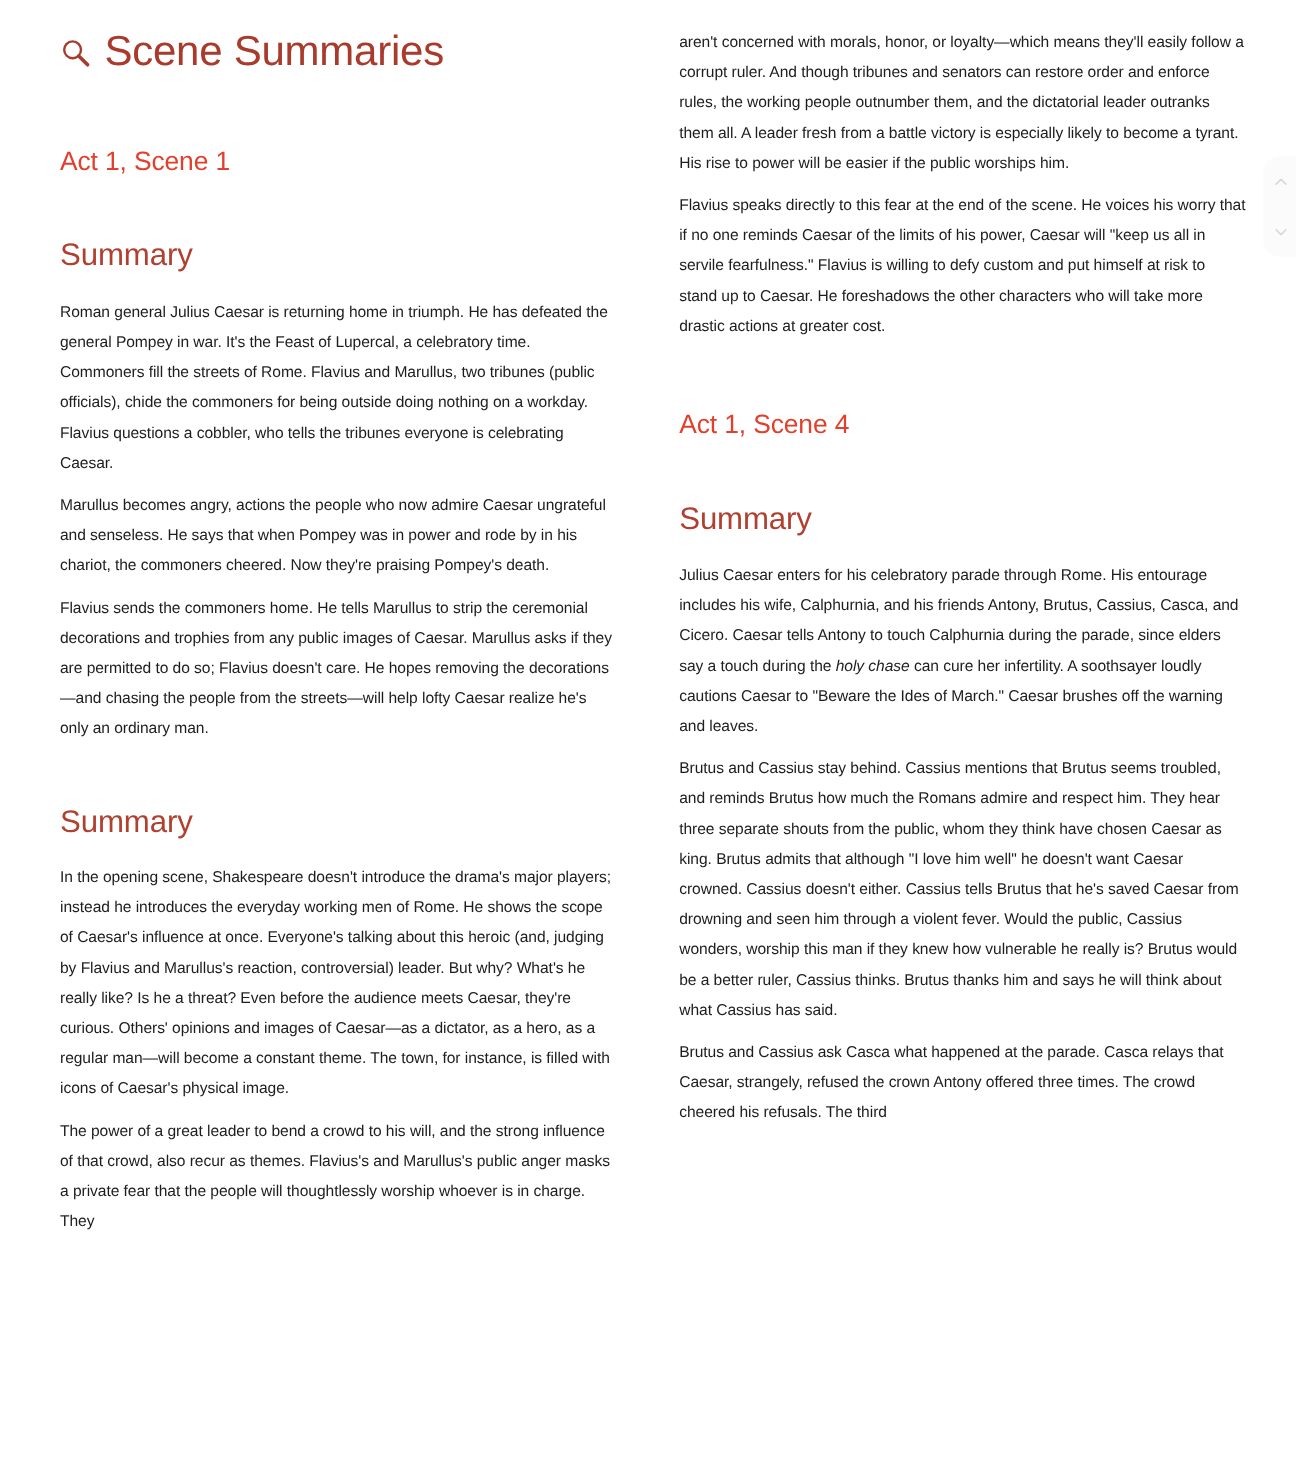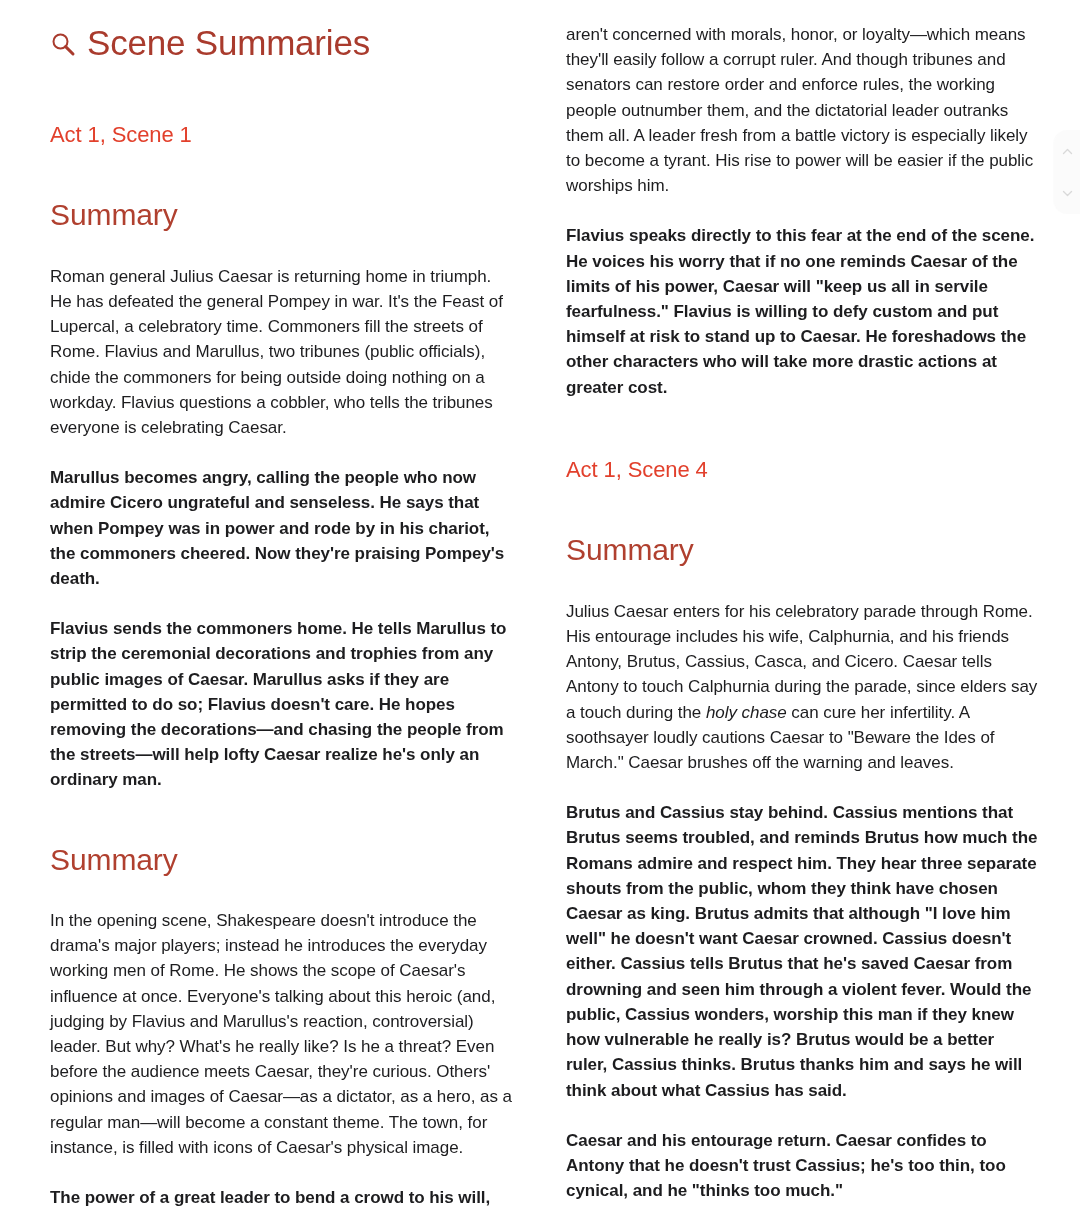--- a/index.html
+++ b/index.html
@@ -78,46 +78,45 @@
     color: #e2402c;
     font-size: 22px;
     font-weight: 400;
     line-height: 1.25;
     margin: 56px 0 0 0;
     padding: 0;
     letter-spacing: -0.1px;
   }
   h3.section-heading {
     color: #b0402f;
-    font-size: 30px;
+    font-size: 26px;
     font-weight: 400;
     line-height: 1.25;
     margin: 48px 0 0 0;
     padding: 0;
     letter-spacing: -0.1px;
   }
 
   
   p.body-text {
     color: #1d1d1f;
-    font-size: 17px;
+    font-size: 13px;
     line-height: 25.2px;
     margin: 28px 0 0 0;
     padding: 0;
     letter-spacing: -0.05px;
     text-align: left;
   }
   p.body-text + p.body-text {
-    margin-top: 25px;
-    font-weight: bold;
+    margin-top: 10px;
   }
   p.body-text em { font-style: italic; }
 
   
-  h3.section-heading + p.body-text { margin-top: 30px; }
+  h3.section-heading + p.body-text { margin-top: 18px; }
 
   
   .col-right > p.body-text:first-child { margin-top: 0; }
 
   
   .scroll-widget {
     position: absolute;
     right: 0px;
     top: 130px;
     width: 26px;
@@ -156,21 +155,21 @@
           </svg>
         </span>
         <span>Scene Summaries</span>
       </h1>
 
       <h2 class="act-heading">Act 1, Scene 1</h2>
 
       <h3 class="section-heading">Summary</h3>
 
       <p class="body-text">Roman general Julius Caesar is returning home in triumph. He has defeated the general Pompey in war. It's the Feast of Lupercal, a celebratory time. Commoners fill the streets of Rome. Flavius and Marullus, two tribunes (public officials), chide the commoners for being outside doing nothing on a workday. Flavius questions a cobbler, who tells the tribunes everyone is celebrating Caesar.</p>
-      <p class="body-text">Marullus becomes angry, calling the people who now admire Cicero ungrateful and senseless. He says that when Pompey was in power and rode by in his chariot, the commoners cheered. Now they're praising Pompey's death.</p>
+      <p class="body-text">Marullus becomes angry, actions the people who now admire Caesar ungrateful and senseless. He says that when Pompey was in power and rode by in his chariot, the commoners cheered. Now they're praising Pompey's death.</p>
       <p class="body-text">Flavius sends the commoners home. He tells Marullus to strip the ceremonial decorations and trophies from any public images of Caesar. Marullus asks if they are permitted to do so; Flavius doesn't care. He hopes removing the decorations—and chasing the people from the streets—will help lofty Caesar realize he's only an ordinary man.</p>
 
       <h3 class="section-heading">Summary</h3>
 
       <p class="body-text">In the opening scene, Shakespeare doesn't introduce the drama's major players; instead he introduces the everyday working men of Rome. He shows the scope of Caesar's influence at once. Everyone's talking about this heroic (and, judging by Flavius and Marullus's reaction, controversial) leader. But why? What's he really like? Is he a threat? Even before the audience meets Caesar, they're curious. Others' opinions and images of Caesar—as a dictator, as a hero, as a regular man—will become a constant theme. The town, for instance, is filled with icons of Caesar's physical image.</p>
       <p class="body-text">The power of a great leader to bend a crowd to his will, and the strong influence of that crowd, also recur as themes. Flavius's and Marullus's public anger masks a private fear that the people will thoughtlessly worship whoever is in charge. They</p>
 
     </div>
 
     <div class="col col-right">
@@ -178,21 +177,20 @@
       <p class="body-text">aren't concerned with morals, honor, or loyalty—which means they'll easily follow a corrupt ruler. And though tribunes and senators can restore order and enforce rules, the working people outnumber them, and the dictatorial leader outranks them all. A leader fresh from a battle victory is especially likely to become a tyrant. His rise to power will be easier if the public worships him.</p>
       <p class="body-text">Flavius speaks directly to this fear at the end of the scene. He voices his worry that if no one reminds Caesar of the limits of his power, Caesar will "keep us all in servile fearfulness." Flavius is willing to defy custom and put himself at risk to stand up to Caesar. He foreshadows the other characters who will take more drastic actions at greater cost.</p>
 
       <h2 class="act-heading">Act 1, Scene 4</h2>
 
       <h3 class="section-heading">Summary</h3>
 
       <p class="body-text"><span>Julius Caesar enters for his celebratory parade through Rome. His entourage includes his wife, Calphurnia, and his friends Antony, Brutus, Cassius, Casca, and Cicero. Caesar tells Antony to touch Calphurnia during the parade, since elders say a touch during the </span><em>holy chase</em><span> can cure her infertility. A soothsayer loudly cautions Caesar to "Beware the Ides of March." Caesar brushes off the warning and leaves.</span></p>
 
       <p class="body-text">Brutus and Cassius stay behind. Cassius mentions that Brutus seems troubled, and reminds Brutus how much the Romans admire and respect him. They hear three separate shouts from the public, whom they think have chosen Caesar as king. Brutus admits that although "I love him well" he doesn't want Caesar crowned. Cassius doesn't either. Cassius tells Brutus that he's saved Caesar from drowning and seen him through a violent fever. Would the public, Cassius wonders, worship this man if they knew how vulnerable he really is? Brutus would be a better ruler, Cassius thinks. Brutus thanks him and says he will think about what Cassius has said.</p>
-      <p class="body-text">Caesar and his entourage return. Caesar confides to Antony that he doesn't trust Cassius; he's too thin, too cynical, and he "thinks too much."</p>
       <p class="body-text">Brutus and Cassius ask Casca what happened at the parade. Casca relays that Caesar, strangely, refused the crown Antony offered three times. The crowd cheered his refusals. The third</p>
 
     </div>
 
   </div>
 
   <div class="scroll-widget">
     <span class="chev">
       <svg viewBox="0 0 13 13" width="13" height="13" aria-hidden="true">
         <polyline points="2.5,8.5 6.5,4.5 10.5,8.5" fill="none" stroke="#9a9a9a" stroke-width="1.4" stroke-linecap="round" stroke-linejoin="round"></polyline>

